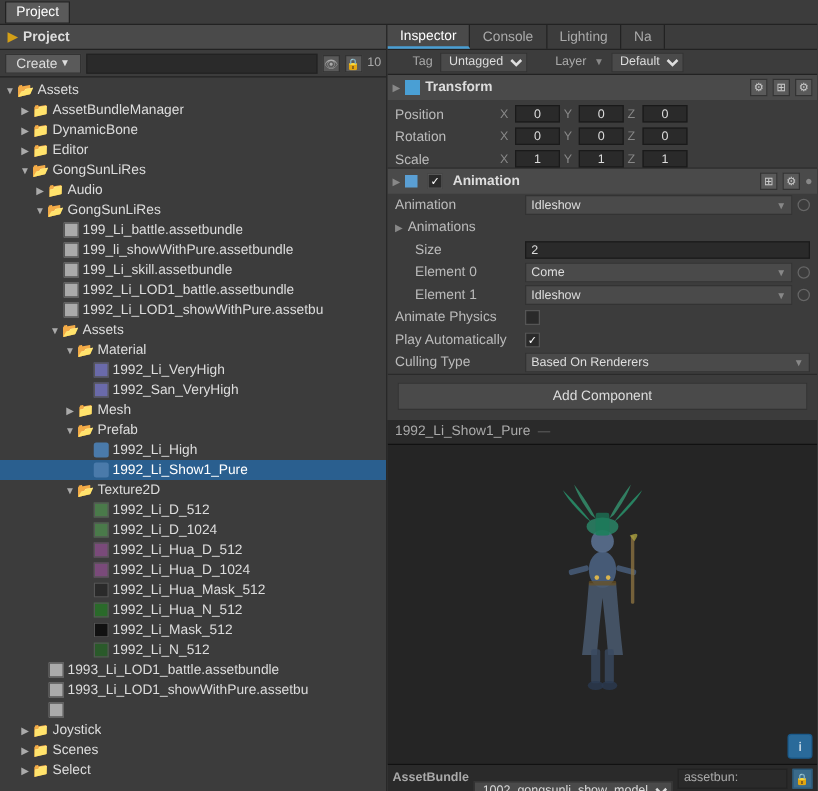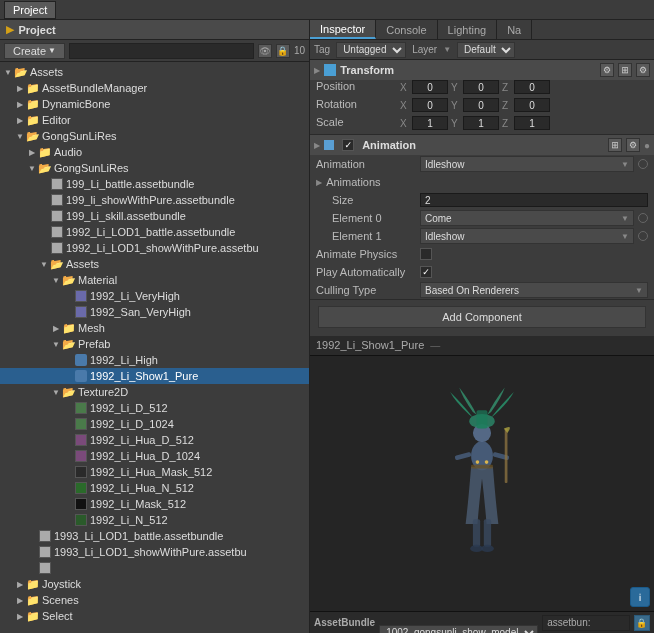--- a/index.html
+++ b/index.html
@@ -207,21 +207,21 @@
 
     .inspector-tag-bar {
       display: flex;
       align-items: center;
       background: #3c3c3c;
       border-bottom: 1px solid #222;
       height: 20px;
       padding: 0 4px;
       gap: 6px;
     }
-    .tag-label { font-size: 10px; color: #aaa; }
+    .tag-label { font-size: 10px; color: #aaa; margin-left: 16px; }
     .tag-select {
       background: #4a4a4a;
       border: 1px solid #333;
       color: #ddd;
       font-size: 10px;
       height: 16px;
       padding: 0 2px;
     }
 
     
@@ -256,21 +256,21 @@
       display: flex;
       align-items: center;
       justify-content: center;
       cursor: pointer;
       font-size: 9px;
       color: #ccc;
     }
 
     .property-row {
       display: flex;
-      align-items: flex-start;
+      align-items: flex-end;
       height: 18px;
       padding: 0 6px;
       gap: 4px;
     }
     .prop-label {
       width: 80px;
       font-size: 11px;
       color: #bbb;
       flex-shrink: 0;
     }

